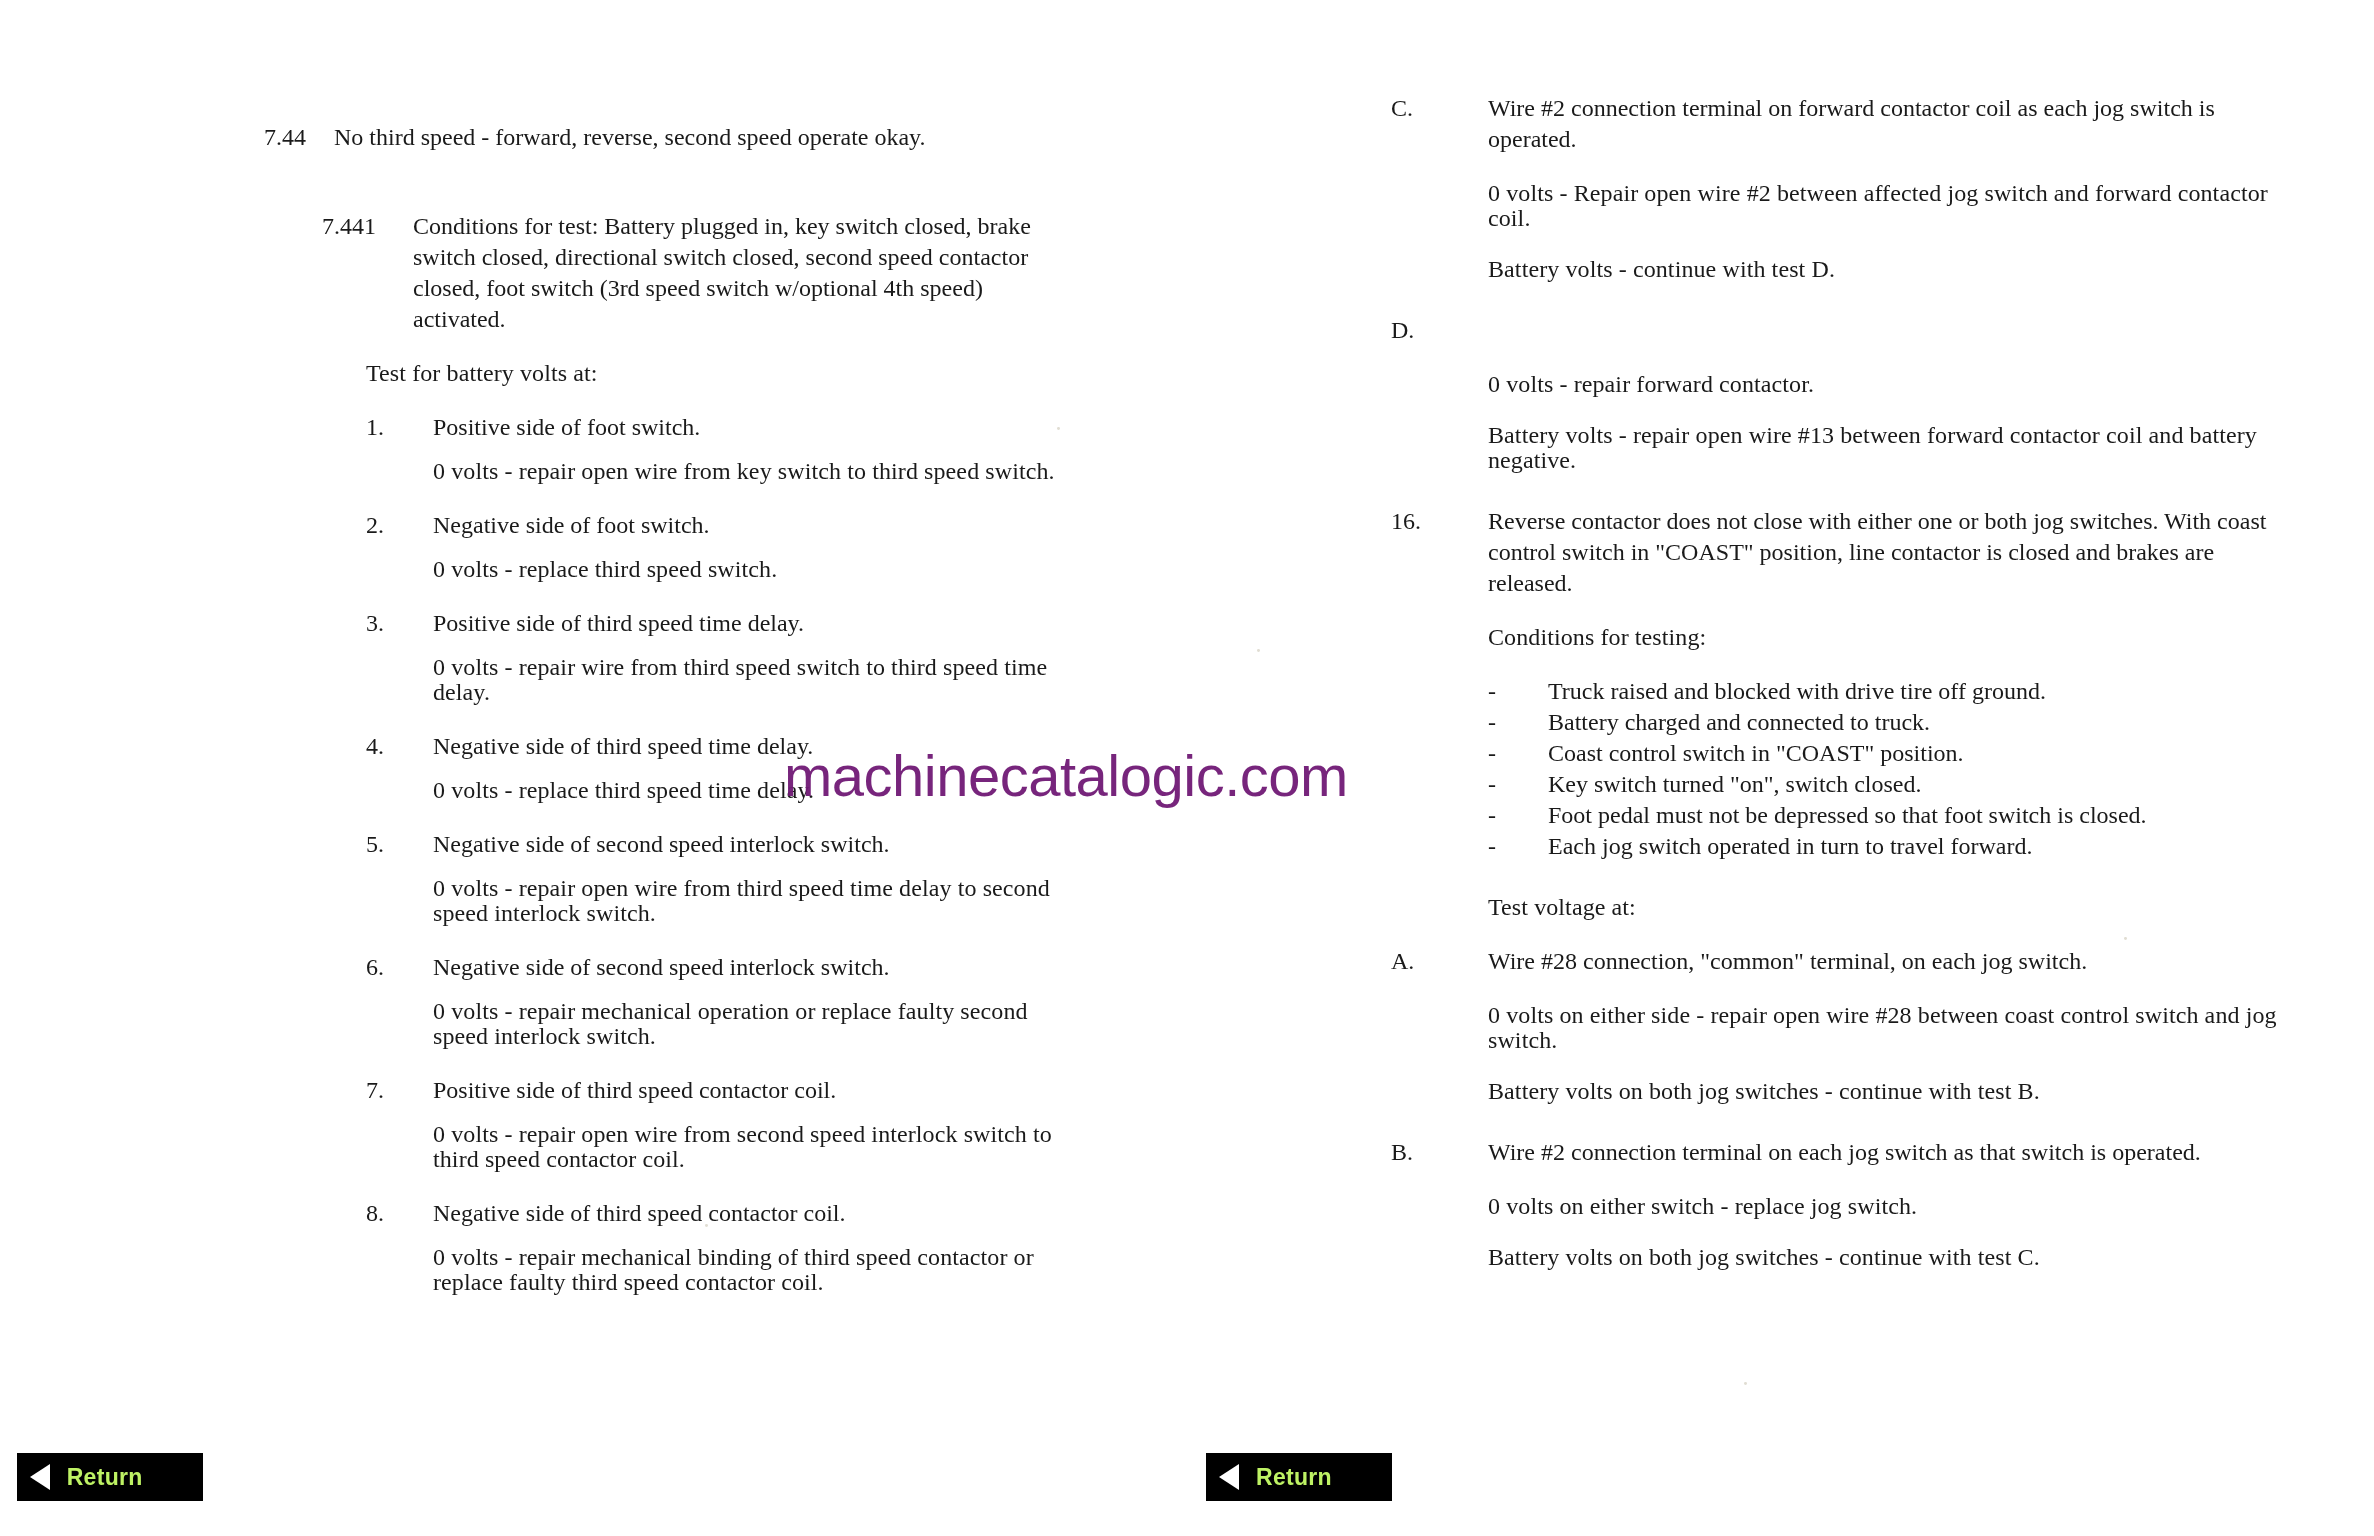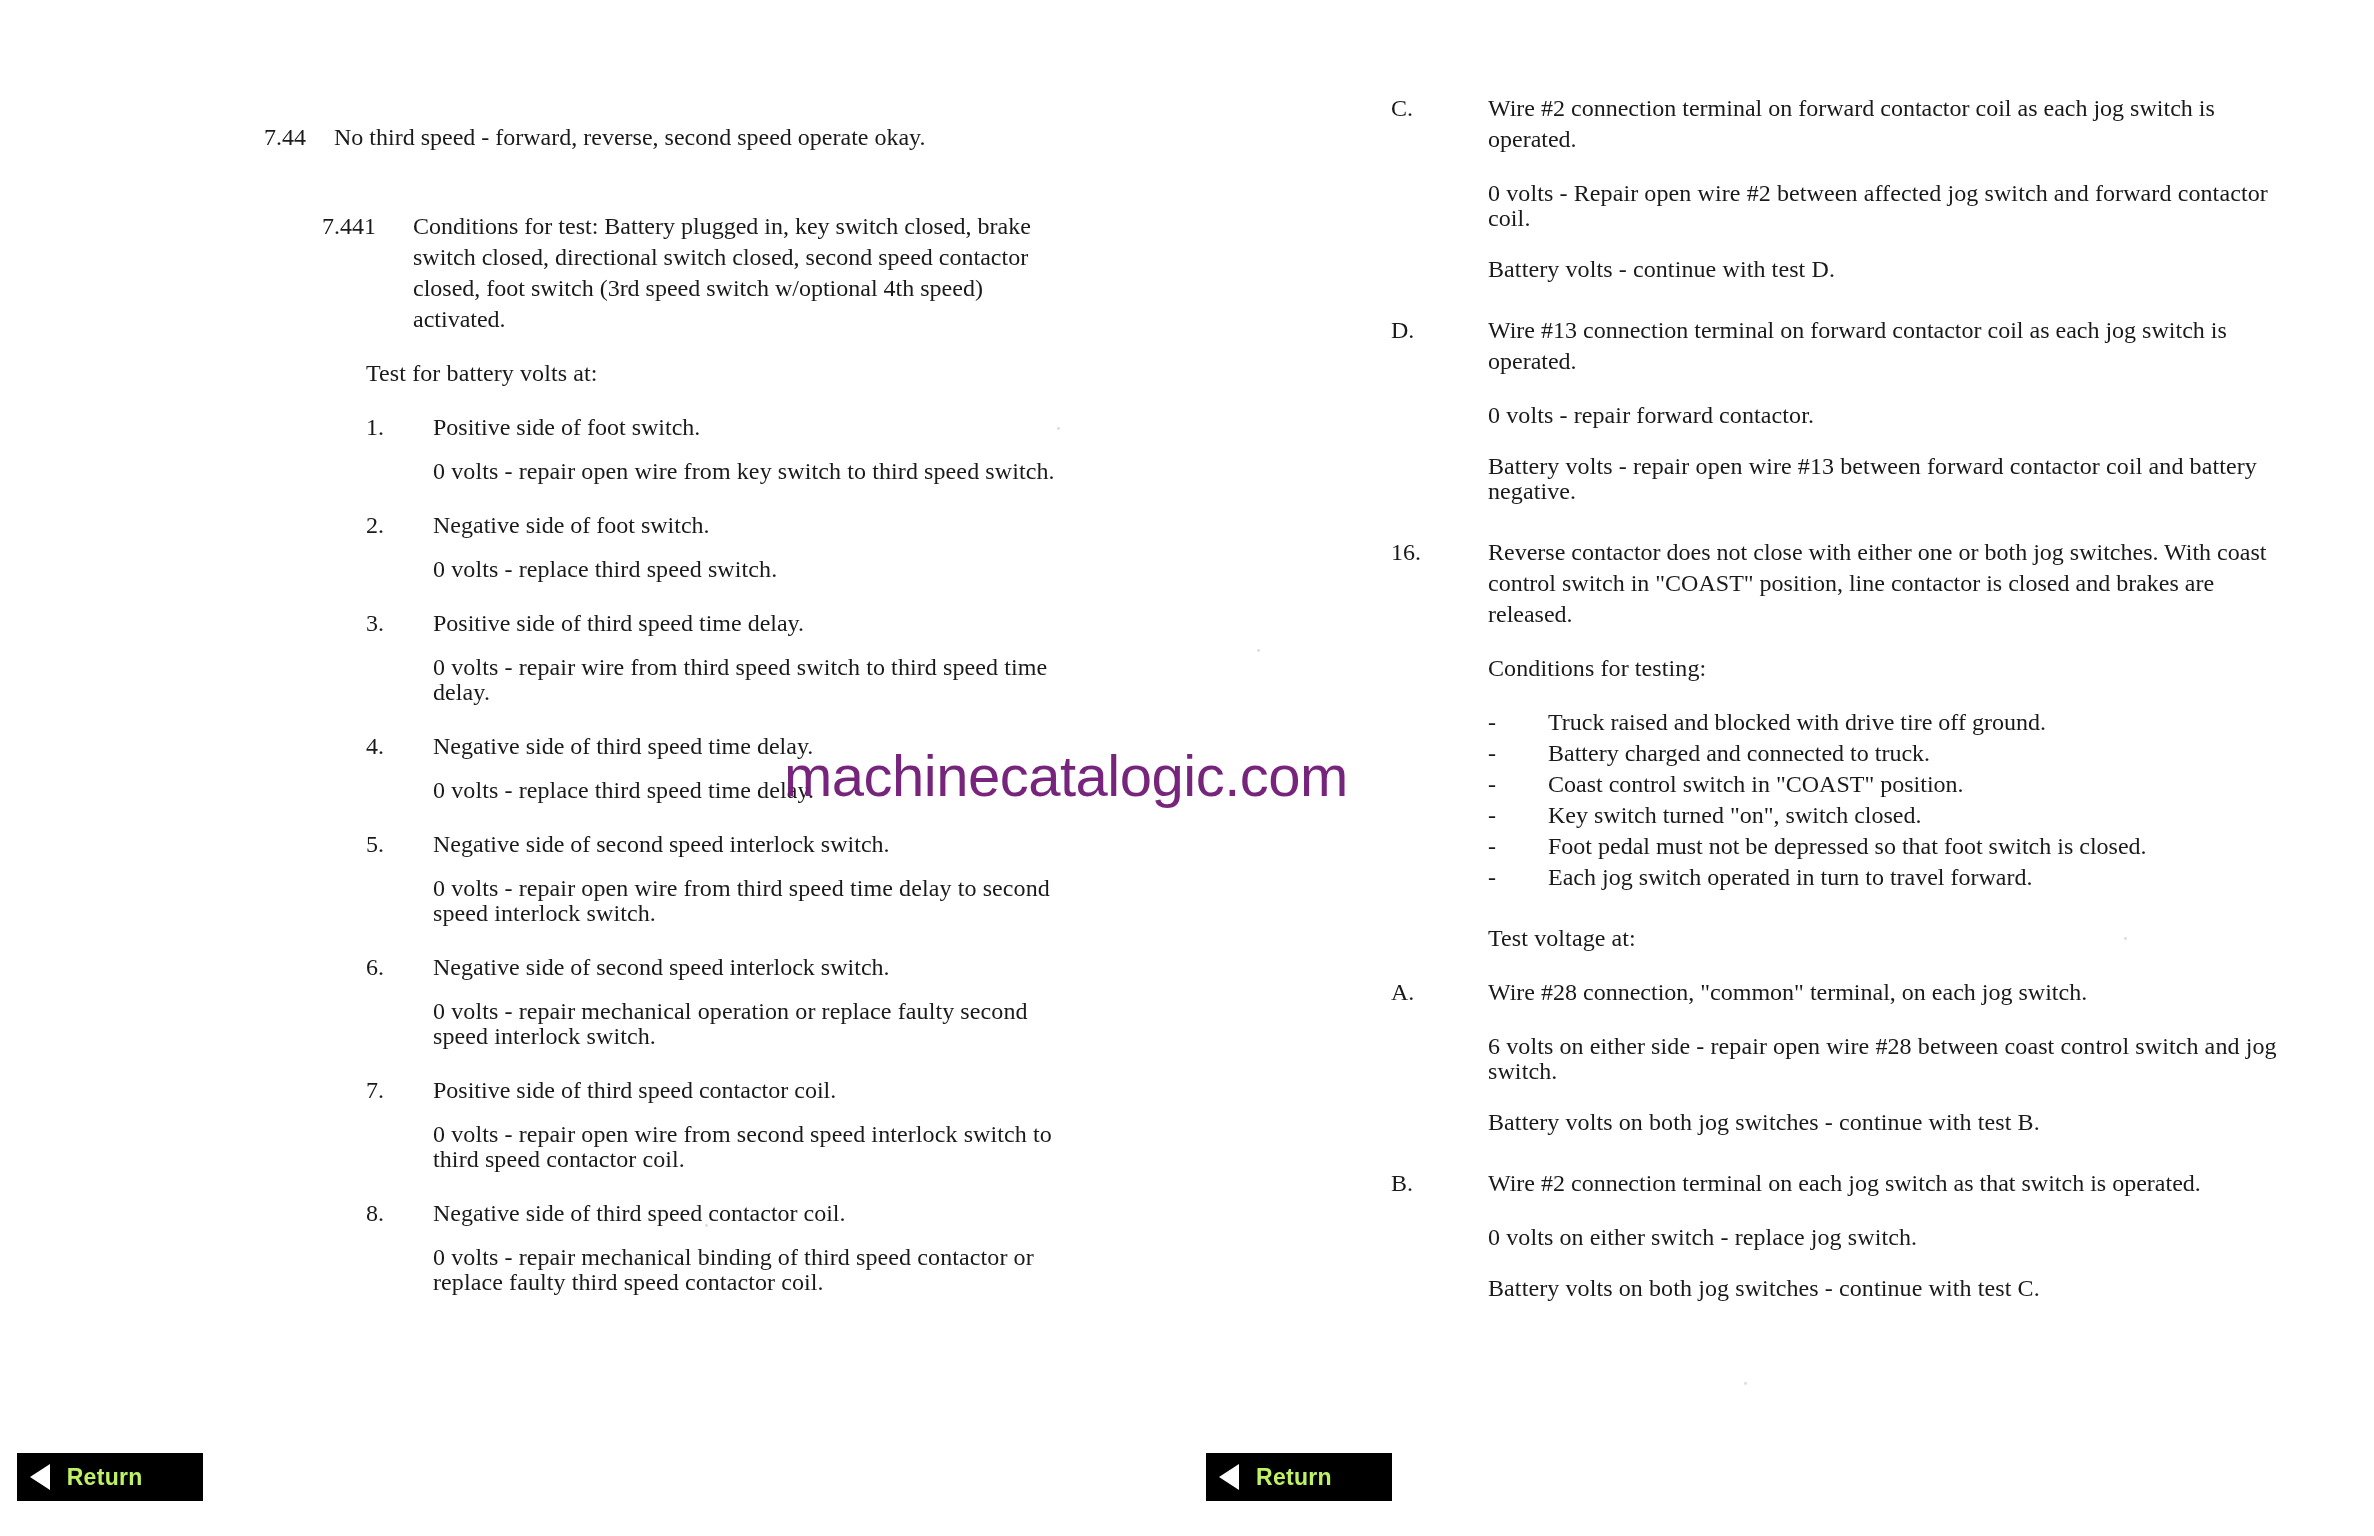--- a/index.html
+++ b/index.html
@@ -287,21 +287,20 @@
     </div>
     <div class="gap-m"></div>
     <div class="line c2-plain-1">0 volts - Repair open wire #2 between affected jog switch and forward contactor coil.</div>
     <div class="gap-m"></div>
     <div class="line c2-plain-1">Battery volts - continue with test D.</div>
 
     <div class="gap-l"></div>
 
     <div class="row c2-lvl-letter">
       <div class="marker">D.</div>
-      <div class="txt">Wire #13 connection terminal on forward contactor coil as each jog switch is operated.</div>
     </div>
     <div class="gap-m"></div>
     <div class="line c2-plain-1">0 volts - repair forward contactor.</div>
     <div class="gap-m"></div>
     <div class="line c2-plain-1">Battery volts - repair open wire #13 between forward contactor coil and battery negative.</div>
 
     <div class="gap-l"></div>
 
     <div class="row c2-num">
       <div class="marker">16.</div>
@@ -343,21 +342,21 @@
 
     <div class="line c2-plain-1">Test voltage at:</div>
 
     <div class="gap-m"></div>
 
     <div class="row c2-lvl-letter">
       <div class="marker">A.</div>
       <div class="txt">Wire #28 connection, "common" terminal, on each jog switch.</div>
     </div>
     <div class="gap-m"></div>
-    <div class="line c2-plain-1">6 volts on either side - repair open wire #28 between coast control switch and jog switch.</div>
+    <div class="line c2-plain-1">0 volts on either side - repair open wire #28 between coast control switch and jog switch.</div>
     <div class="gap-m"></div>
     <div class="line c2-plain-1">Battery volts on both jog switches - continue with test B.</div>
 
     <div class="gap-l"></div>
 
     <div class="row c2-lvl-letter">
       <div class="marker">B.</div>
       <div class="txt">Wire #2 connection terminal on each jog switch as that switch is operated.</div>
     </div>
     <div class="gap-m"></div>

